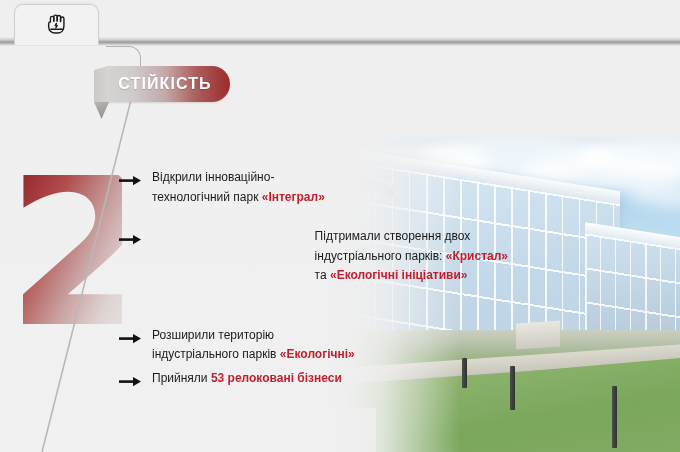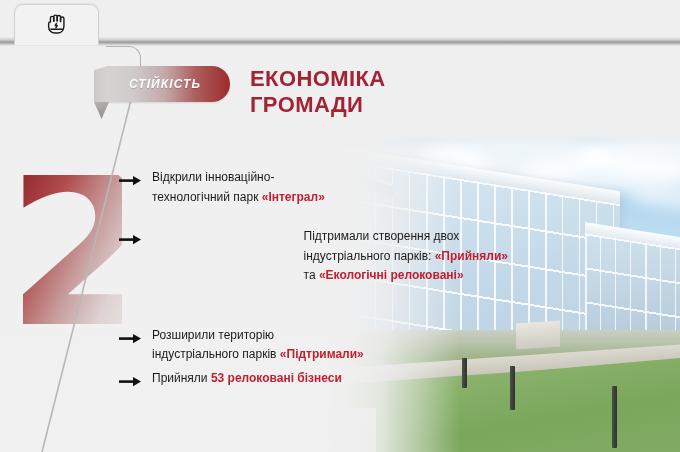--- a/index.html
+++ b/index.html
@@ -139,24 +139,23 @@
     clip-path:polygon(0 4px,100% 0,100% 100%,0 100%);
   }
   .ribbon-tail{
     position:absolute;left:-12px;top:36px;width:15px;height:17px;
     background:linear-gradient(160deg,#b9b5b5,#8f8b8b);
     clip-path:polygon(0 0,100% 0,100% 0,50% 100%);
   }
   .ribbon-label{
     position:absolute;left:0;right:0;top:0;bottom:0;
     display:flex;align-items:center;justify-content:center;
-    color:#ffffff;font-size:12px;font-weight:bold;letter-spacing:1.1px;
+    color:#ffffff;font-size:16px;font-weight:bold;letter-spacing:1.1px;
     text-shadow:0 1px 1px rgba(0,0,0,.18);
     padding-right:6px;
-    font-style:italic;
   }
   .hook{
     position:absolute;left:106px;top:46px;width:34px;height:26px;
     border-left:1.4px solid #b5b2b2;border-top:1.4px solid #b5b2b2;
     border-radius:12px 0 0 0;transform:scaleX(-1);z-index:3;
   }
 
   
   .title{
     position:absolute;left:250px;top:66px;
@@ -253,52 +252,48 @@
 
   <div class="hook"></div>
 
   <div class="ribbon-wrap">
     <div class="ribbon">
       <div class="ribbon-label">СТІЙКІСТЬ</div>
     </div>
     <div class="ribbon-tail"></div>
   </div>
 
-  <div class="title">
-    <span>ЕКОНОМІКА</span>
-    <span>ГРОМАДИ</span>
-  </div>
 
   <div class="bullets" id="bullet-list">
       <div class="bullet b-sp1">
         <svg class="arrow" viewBox="0 0 24 22">
           <g fill="#111">
             <rect x="1" y="9.3" width="16" height="2.6"></rect>
             <polygon points="15,6 23,10.6 15,15.2"></polygon>
           </g>
         </svg>
         <div class="btext"><span>Відкрили інноваційно-</span><br><span>технологічний парк </span><span class="hl">«Інтеграл»</span></div>
       </div>
       <div class="bullet b-sp2">
         <svg class="arrow" viewBox="0 0 24 22">
           <g fill="#111">
             <rect x="1" y="9.3" width="16" height="2.6"></rect>
             <polygon points="15,6 23,10.6 15,15.2"></polygon>
           </g>
         </svg>
-        <div class="btext"><span>Підтримали створення двох</span><br><span>індустріального парків: </span><span class="hl">«Прийняли»</span><br><span>та </span><span class="hl">«Екологічні релоковані»</span></div>
+        <div class="btext"><span>Підтримали створення двох</span><br><span>індустріального парків: </span><span class="hl">«Кристал»</span><br><span>та </span><span class="hl">«Екологічні ініціативи»</span></div>
       </div>
       <div class="bullet b-sp3">
         <svg class="arrow" viewBox="0 0 24 22">
           <g fill="#111">
             <rect x="1" y="9.3" width="16" height="2.6"></rect>
             <polygon points="15,6 23,10.6 15,15.2"></polygon>
           </g>
         </svg>
-        <div class="btext"><span>Розширили територію</span><br><span>індустріального парків </span><span class="hl">«Підтримали»</span></div>
+        <div class="btext"><span>Розширили територію</span><br><span>індустріального парків </span><span class="hl">«Екологічні»</span></div>
       </div>
       <div class="bullet ">
         <svg class="arrow" viewBox="0 0 24 22">
           <g fill="#111">
             <rect x="1" y="9.3" width="16" height="2.6"></rect>
             <polygon points="15,6 23,10.6 15,15.2"></polygon>
           </g>
         </svg>
         <div class="btext"><span>Прийняли </span><span class="hl">53 релоковані бізнеси</span></div>
       </div>

